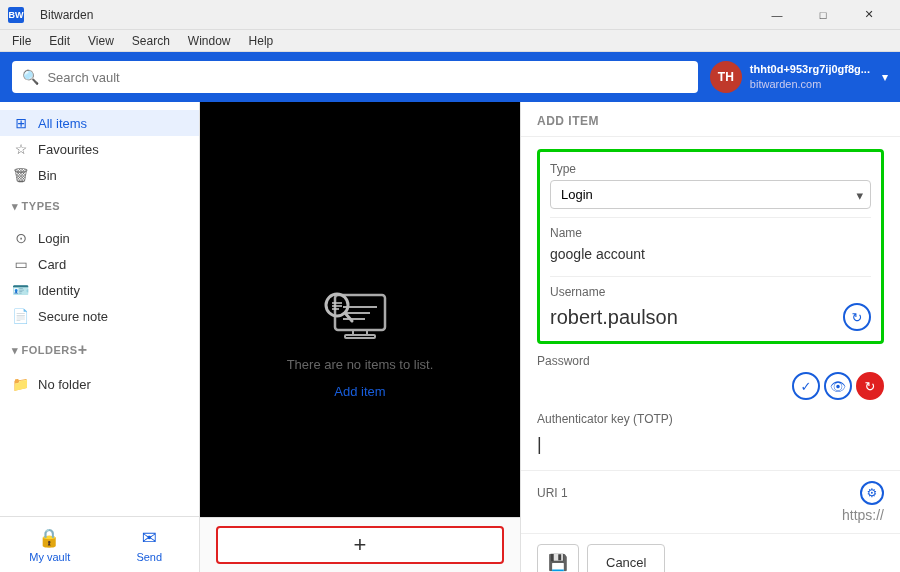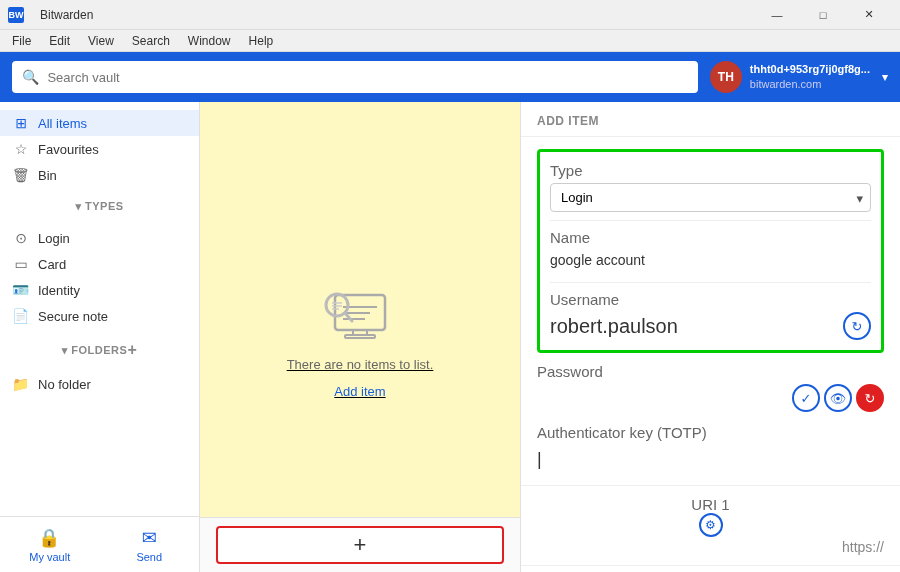--- a/index.html
+++ b/index.html
@@ -120,34 +120,33 @@
 
     .sidebar-section-header {
       padding: 4px 12px;
       font-size: 11px;
       color: #888;
       font-weight: 600;
       text-transform: uppercase;
       letter-spacing: 0.5px;
       display: flex;
       align-items: center;
-      justify-content: center;
+      justify-content: flex-start;
     }
     .sidebar-add-btn { cursor: pointer; color: #888; font-size: 16px; }
 
     
     .content {
       flex: 1;
-      background: #fef9c3;
+      background: #000000;
       position: relative;
       display: flex;
       flex-direction: column;
       align-items: center;
       justify-content: center;
-      text-decoration: underline;
     }
 
     
     .empty-state {
       display: flex;
       flex-direction: column;
       align-items: center;
       gap: 12px;
       color: #666;
     }
@@ -223,21 +222,21 @@
 
     
     .green-box {
       border: 3px solid #00cc00;
       border-radius: 4px;
       padding: 10px;
       margin-bottom: 10px;
     }
 
     .field-label {
-      font-size: 15px;
+      font-size: 12px;
       color: #666;
       margin-bottom: 4px;
       font-weight: 500;
     }
     .field-value {
       font-size: 14px;
       color: #333;
       padding: 2px 0 6px;
     }
     .field-divider { border: none; border-top: 1px solid #eee; margin: 8px 0; }
@@ -530,21 +529,21 @@
 
       <div class="totp-section">
         <div class="field-label">Authenticator key (TOTP)</div>
         <div style="display:flex;align-items:center;min-height:28px;">
           <span class="cursor-text">|</span>
         </div>
       </div>
     </div>
 
     <div class="uri-section">
-      <div style="display:flex;align-items:center;justify-content:space-between;flex-direction:column;">
+      <div style="display:flex;align-items:center;justify-content:space-between;">
         <div>
           <div class="field-label" style="margin-bottom:0;">URI 1</div>
         </div>
         <button class="icon-btn" style="width:24px;height:24px;font-size:12px;border-color:#175DDC;color:#175DDC;">⚙</button>
       </div>
       <div style="margin-top:2px;text-align:right;">
         <span class="field-value" style="color:#888;">https://</span>
       </div>
     </div>
 

